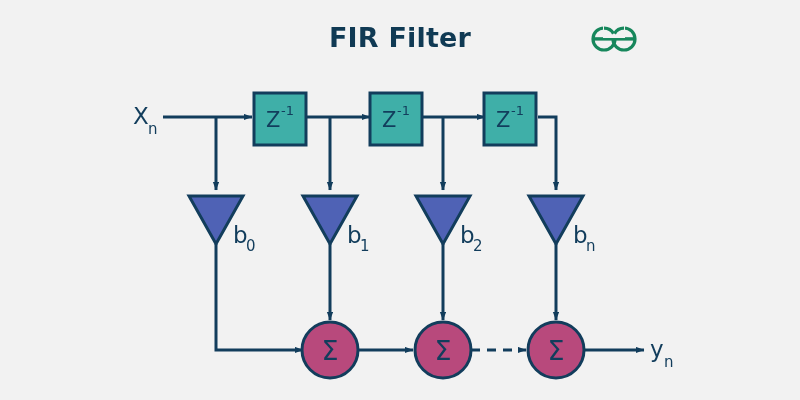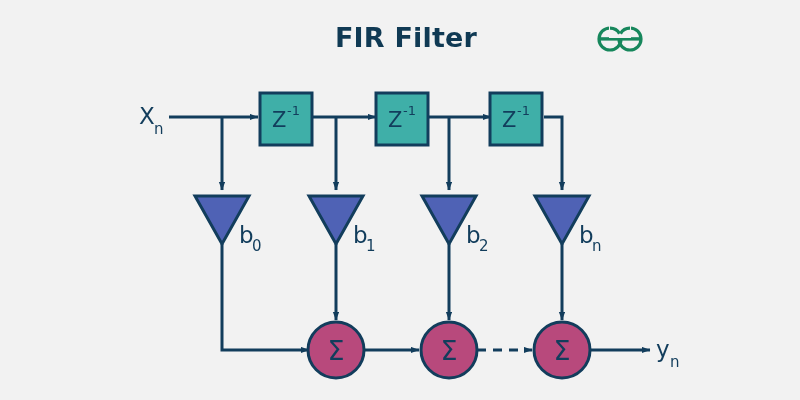--- a/index.html
+++ b/index.html
@@ -11,21 +11,20 @@
     height: 400px;
     background: #f2f2f2;
     font-family: "DejaVu Sans", sans-serif;
     overflow: hidden;
     position: relative;
   }
   #page {
     position: relative;
     width: 662px;
     height: 400px;
-    margin-left: 6px;
   }
   #title {
     position: absolute;
     top: 22px;
     left: 0;
     width: 800px;
     text-align: center;
     font-size: 27px;
     font-weight: bold;
     color: #103a54;

